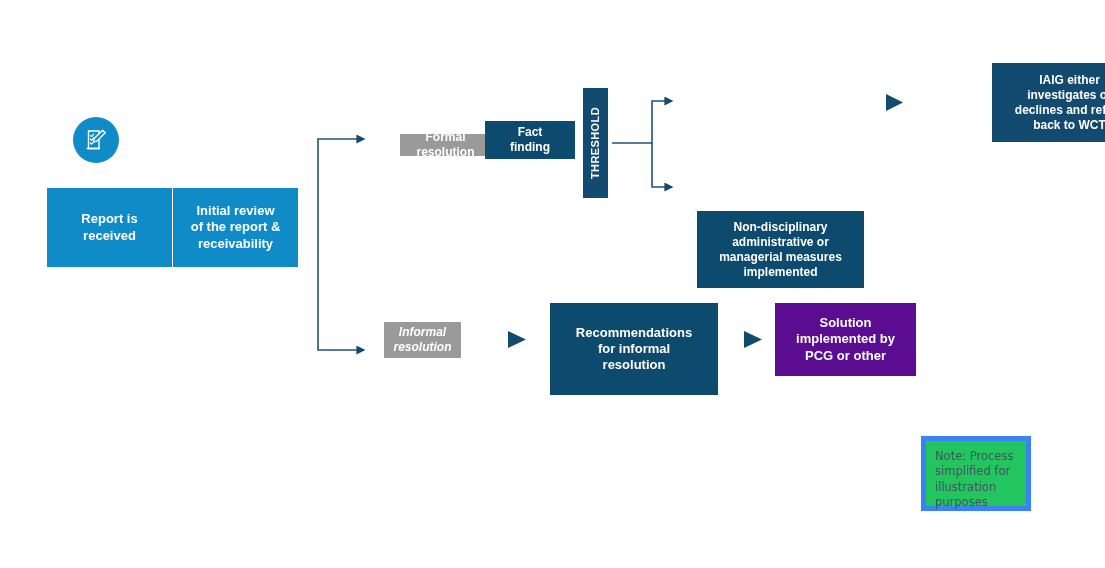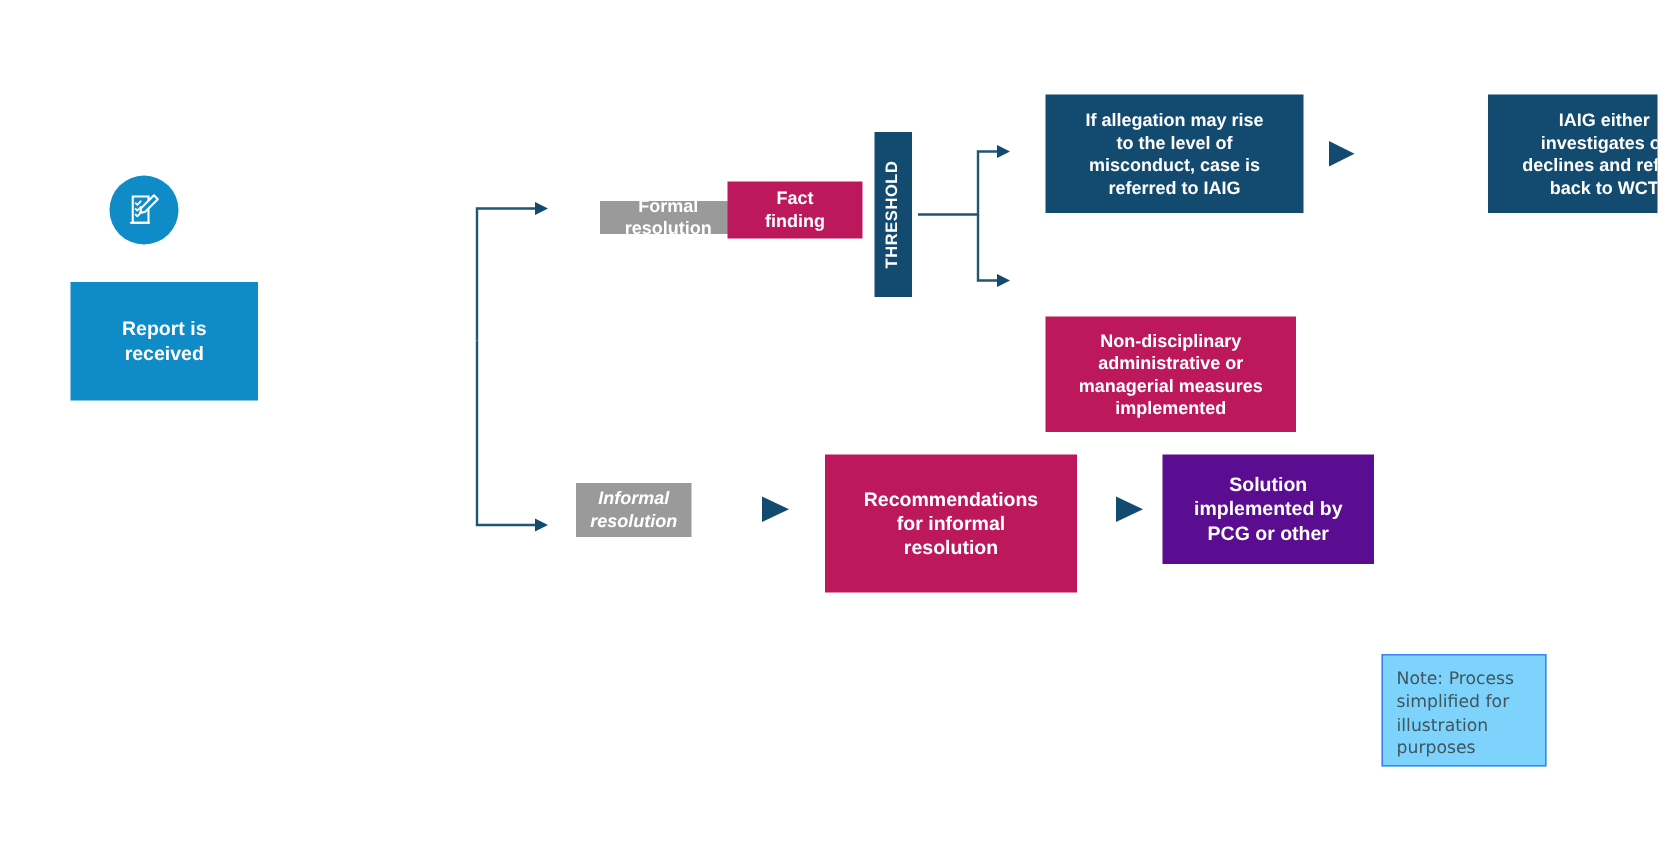--- a/index.html
+++ b/index.html
@@ -3,42 +3,42 @@
 <meta charset="utf-8">
 <style>
   html,body{margin:0;padding:0;background:#ffffff;}
   body{width:1105px;height:568px;position:relative;overflow:hidden;
        font-family:"Liberation Sans",sans-serif;}
   #canvas{position:absolute;left:0;top:0;width:1105px;height:568px;}
   .box{position:absolute;box-sizing:border-box;display:flex;align-items:center;
        justify-content:center;text-align:center;color:#ffffff;font-weight:bold;
        line-height:1.25;}
   .blue{background:#0f8bc8;}
-  .lightblue{background:#be185d;}
+  .lightblue{background:#0c4a6e;}
   .navy{background:#134a70;}
   .gray{background:#9a9a9a;}
   .purple{background:#5b0d92;}
   .f13{font-size:13px;}
   .f12{font-size:12px;}
 
   
   #icon-circle{position:absolute;left:73px;top:117px;width:46px;height:46px;
                border-radius:50%;background:#0f8bc8;display:flex;align-items:center;
                justify-content:center;}
   #icon-circle svg{display:block;}
 
   
   #threshold{position:absolute;left:583px;top:88px;width:25px;height:110px;
              background:#134a70;display:flex;align-items:center;justify-content:center;}
   #threshold span{display:block;transform:rotate(-90deg);white-space:nowrap;
                   color:#fff;font-size:11px;font-weight:bold;letter-spacing:0.4px;}
 
   
   #note{position:absolute;left:921px;top:436px;width:110px;height:75px;
-        border:1px solid #3b82f6;background:#7dd3fc;box-sizing:border-box;
+        border:5px solid #3b82f6;background:#22c55e;box-sizing:border-box;
         padding:8px 8px 0 9px;color:#3f565f;font-size:11.5px;line-height:1.33;
         text-align:left;font-family:"DejaVu Sans",sans-serif;}
 
   svg.conn{position:absolute;left:0;top:0;width:1105px;height:568px;
            pointer-events:none;overflow:visible;}
 </style>
 </head>
 <body>
 
 <div id="canvas">
@@ -69,30 +69,30 @@
       <path d="M4.2,21.5 H16.4" stroke="#ffffff" stroke-width="1.4" stroke-linecap="round"></path>
       <path d="M7.4,8.4 l1.2,1.2 l2.2,-2.4" fill="none" stroke="#ffffff" stroke-width="1.2" stroke-linecap="round" stroke-linejoin="round"></path>
       <path d="M7.4,12.2 l1.2,1.2 l2.2,-2.4" fill="none" stroke="#ffffff" stroke-width="1.2" stroke-linecap="round" stroke-linejoin="round"></path>
       <path d="M7.4,16 l1.2,1.2 l2.2,-2.4" fill="none" stroke="#ffffff" stroke-width="1.2" stroke-linecap="round" stroke-linejoin="round"></path>
       <path d="M19.6,3.2 l2.6,2.6 l-8.4,8.4 l-3.3,0.7 l0.7,-3.3 Z" fill="#0f8bc8" stroke="#ffffff" stroke-width="1.4" stroke-linejoin="round"></path>
     </svg>
   </div>
 
   <div class="box blue f13" style="left:47px;top:188px;width:125px;height:79px;">Report is<br>received</div>
 
+  <div class="box blue f13" style="left:173px;top:188px;width:125px;height:79px;">Initial review<br>of the report &amp;<br>receivability</div>
 
   <div class="box gray f12" style="left:400px;top:121px;width:91px;height:22px;margin-top:13px;">Formal<br>resolution</div>
 
   <div class="box lightblue f12" style="left:485px;top:121px;width:90px;height:38px;">Fact<br>finding</div>
 
   <div id="threshold">
     <span>THRESHOLD</span>
   </div>
 
-  <div class="box navy f12" style="left:697px;top:63px;width:172px;height:79px;">If allegation may rise<br>to the level of<br>misconduct, case is<br>referred to IAIG</div>
 
   <div class="box navy f12" style="left:944px;top:63px;width:155px;height:79px;margin-left:48px;">IAIG either<br>investigates or<br>declines and refers<br>back to WCT</div>
 
   <div class="box lightblue f12" style="left:697px;top:163px;width:167px;height:77px;margin-top:48px;">Non-disciplinary<br>administrative or<br>managerial measures<br>implemented</div>
 
   <div class="box gray f12" style="left:384px;top:322px;width:77px;height:36px;font-style:italic;">Informal<br>resolution</div>
 
   <div class="box lightblue f13" style="left:550px;top:303px;width:168px;height:92px;">Recommendations<br>for informal<br>resolution</div>
 
   <div class="box purple f13" style="left:775px;top:303px;width:141px;height:73px;">Solution<br>implemented by<br>PCG or other</div>

